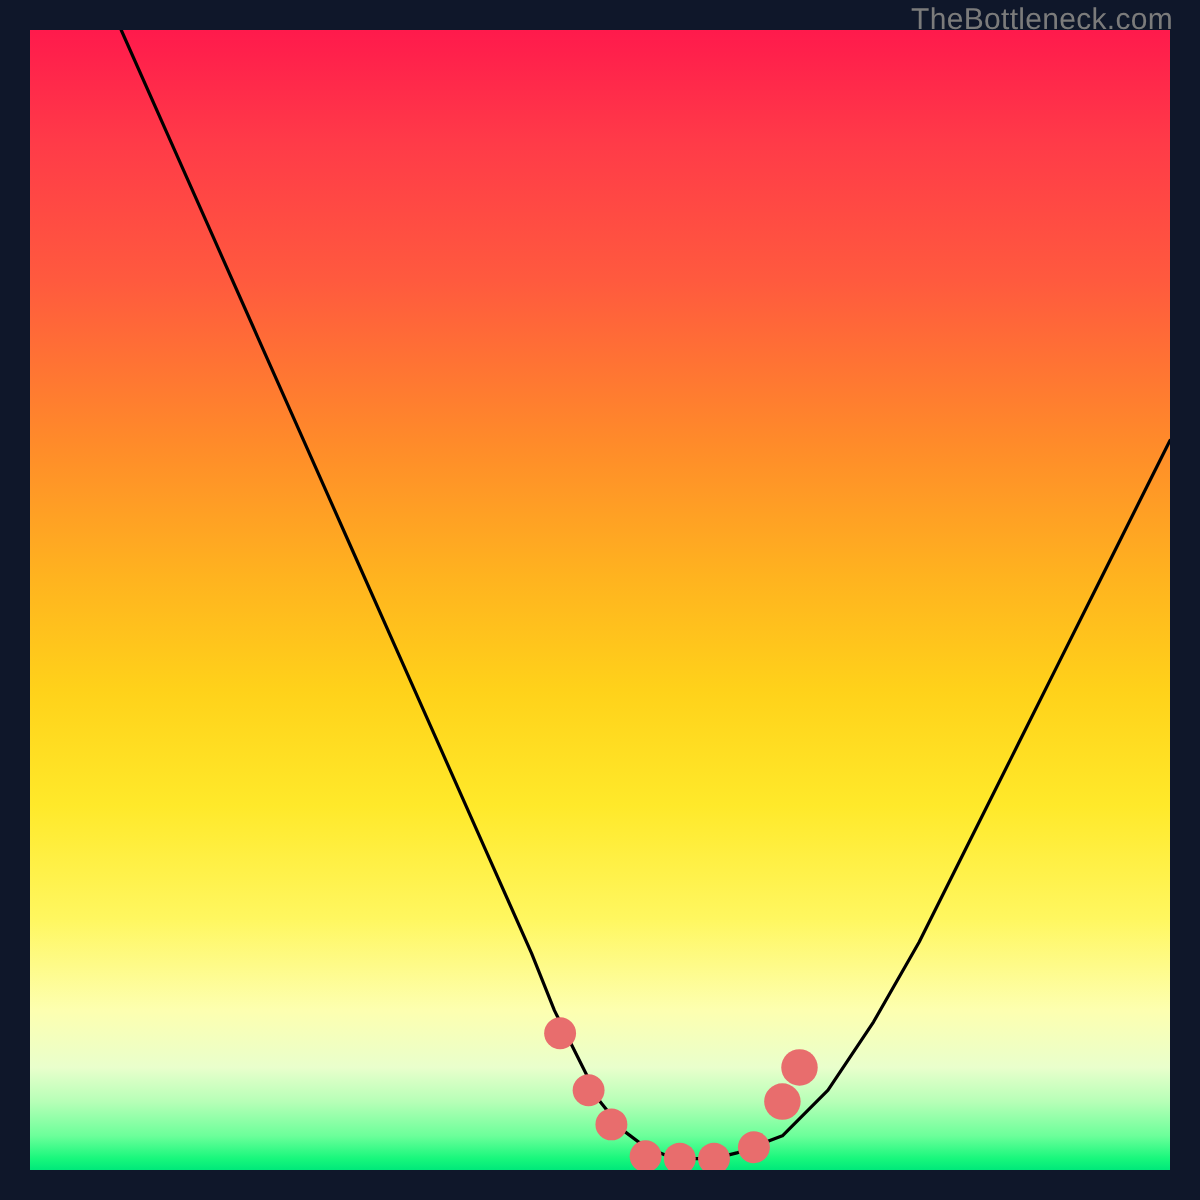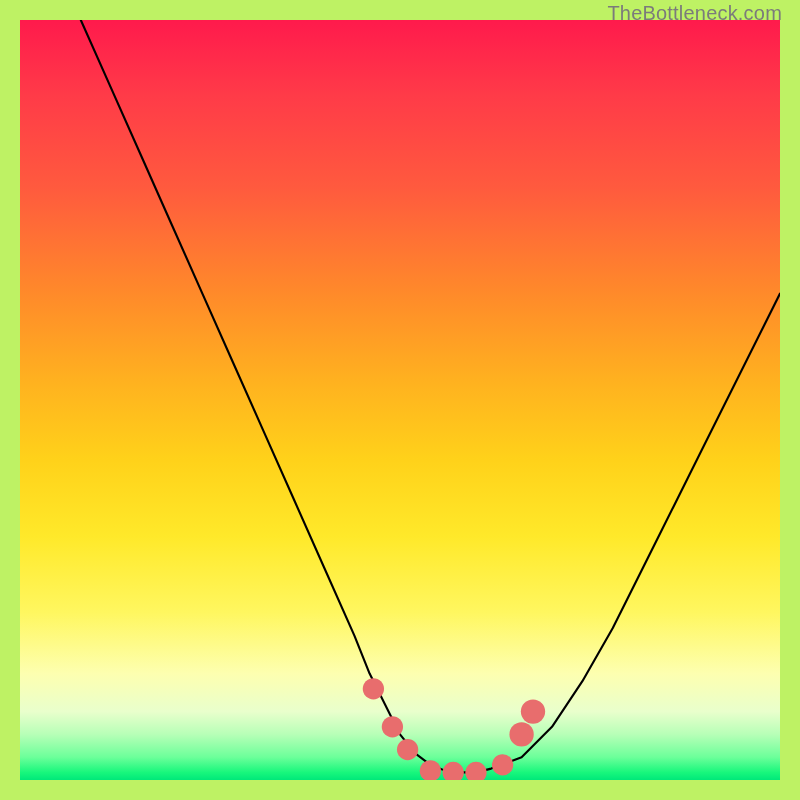--- a/index.html
+++ b/index.html
@@ -10,21 +10,21 @@
     background: #000;
     overflow: hidden;
     font-family: Arial, Helvetica, sans-serif;
   }
   .frame {
     position: absolute;
     top: 0;
     left: 0;
     width: 800px;
     height: 800px;
-    background: #bef264;
+    background: #0f172a;
   }
   .plot-area {
     position: absolute;
     top: 20px;
     left: 20px;
     width: 760px;
     height: 760px;
     background: linear-gradient(
       to bottom,
       #ff1a4c 0%,

